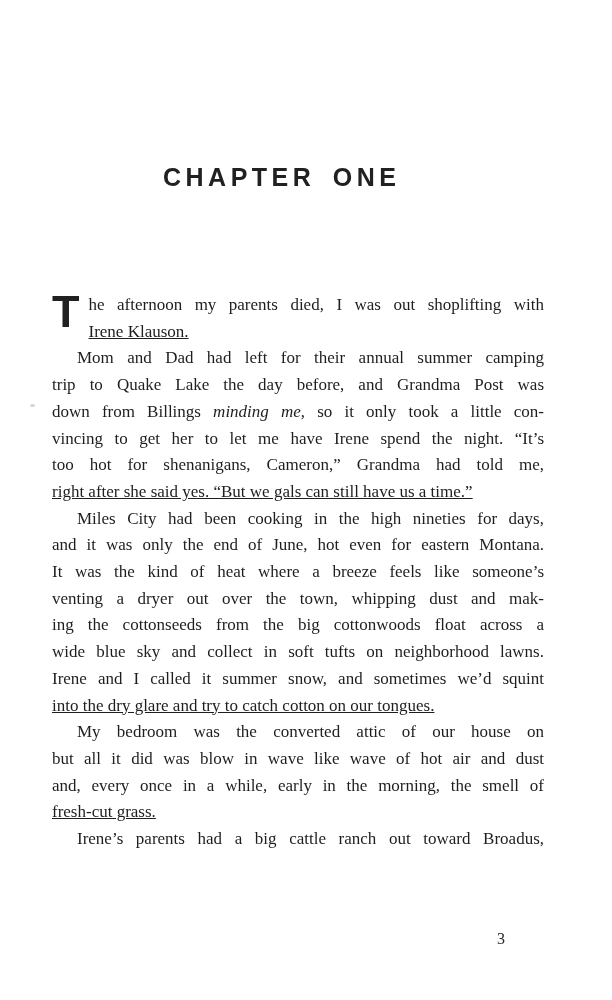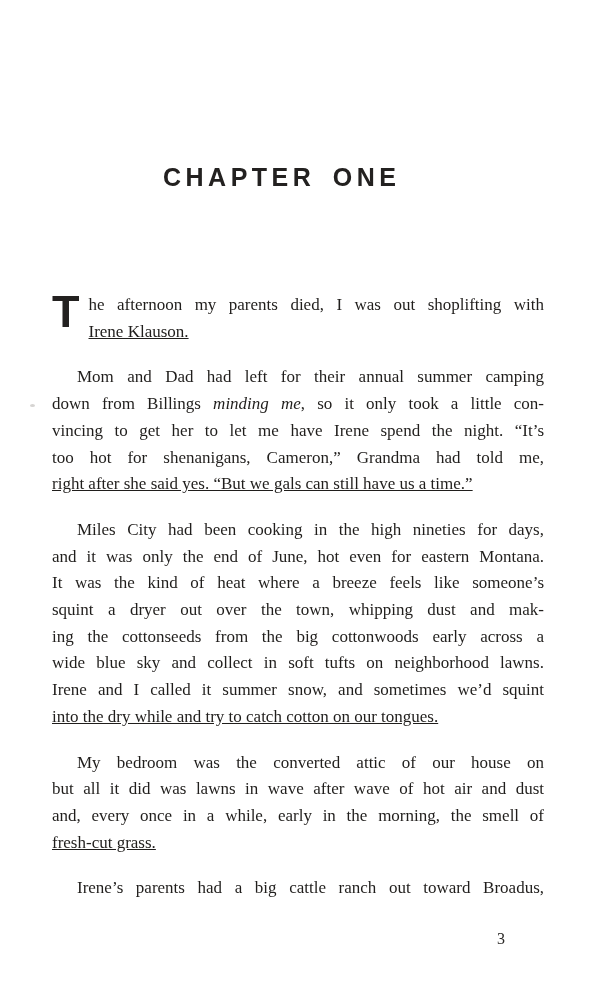--- a/index.html
+++ b/index.html
@@ -46,21 +46,20 @@
     white-space: nowrap;
     text-align: justify;
     text-align-last: justify;
   }
   .line.last {
     text-align-last: left;
     text-decoration: underline;
   }
   .line.indent {
     text-indent: 25px;
-    margin-top: 19px;
   }
   .it { font-style: italic; margin-top: 27px; }
   .dropcap {
     float: left;
     font-family: "Liberation Sans", "DejaVu Sans", sans-serif;
     font-weight: bold;
     font-size: 45px;
     line-height: 33px;
     margin: 3px 9px 0 0;
     color: #232120;
@@ -95,40 +94,41 @@
   <div class="body-text">
 
     <p class="para">
         <span class="dropcap">T</span>
         <span class="line">he afternoon my parents died, I was out shoplifting with</span>
         <span class="line last">Irene Klauson.</span>
       </p>
 
     <p class="para">
         <span class="line indent">Mom and Dad had left for their annual summer camping</span>
+        <span class="line">trip to Quake Lake the day before, and Grandma Post was</span>
         <span class="line"><span>down from Billings </span><span class="it">minding me</span><span>, so it only took a little con-</span></span>
         <span class="line">vincing to get her to let me have Irene spend the night. “It’s</span>
         <span class="line">too hot for shenanigans, Cameron,” Grandma had told me,</span>
         <span class="line last">right after she said yes. “But we gals can still have us a time.”</span>
       </p>
 
     <p class="para">
         <span class="line indent">Miles City had been cooking in the high nineties for days,</span>
         <span class="line">and it was only the end of June, hot even for eastern Montana.</span>
         <span class="line">It was the kind of heat where a breeze feels like someone’s</span>
-        <span class="line">squint a dryer out over the town, whipping dust and mak-</span>
-        <span class="line">ing the cottonseeds from the big cottonwoods early across a</span>
+        <span class="line">venting a dryer out over the town, whipping dust and mak-</span>
+        <span class="line">ing the cottonseeds from the big cottonwoods float across a</span>
         <span class="line">wide blue sky and collect in soft tufts on neighborhood lawns.</span>
         <span class="line">Irene and I called it summer snow, and sometimes we’d squint</span>
-        <span class="line last">into the dry while and try to catch cotton on our tongues.</span>
+        <span class="line last">into the dry glare and try to catch cotton on our tongues.</span>
       </p>
 
     <p class="para">
         <span class="line indent">My bedroom was the converted attic of our house on</span>
-        <span class="line">but all it did was lawns in wave after wave of hot air and dust</span>
+        <span class="line">but all it did was blow in wave like wave of hot air and dust</span>
         <span class="line">and, every once in a while, early in the morning, the smell of</span>
         <span class="line last">fresh-cut grass.</span>
       </p>
 
     <p class="para">
         <span class="line indent">Irene’s parents had a big cattle ranch out toward Broadus,</span>
       </p>
 
   </div>
 

